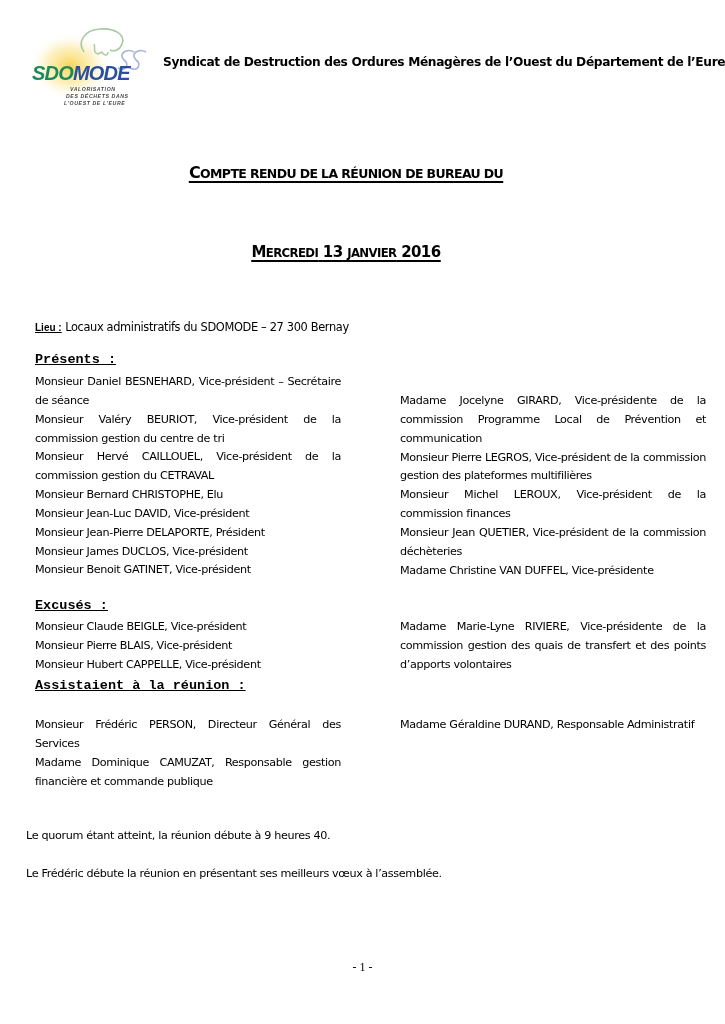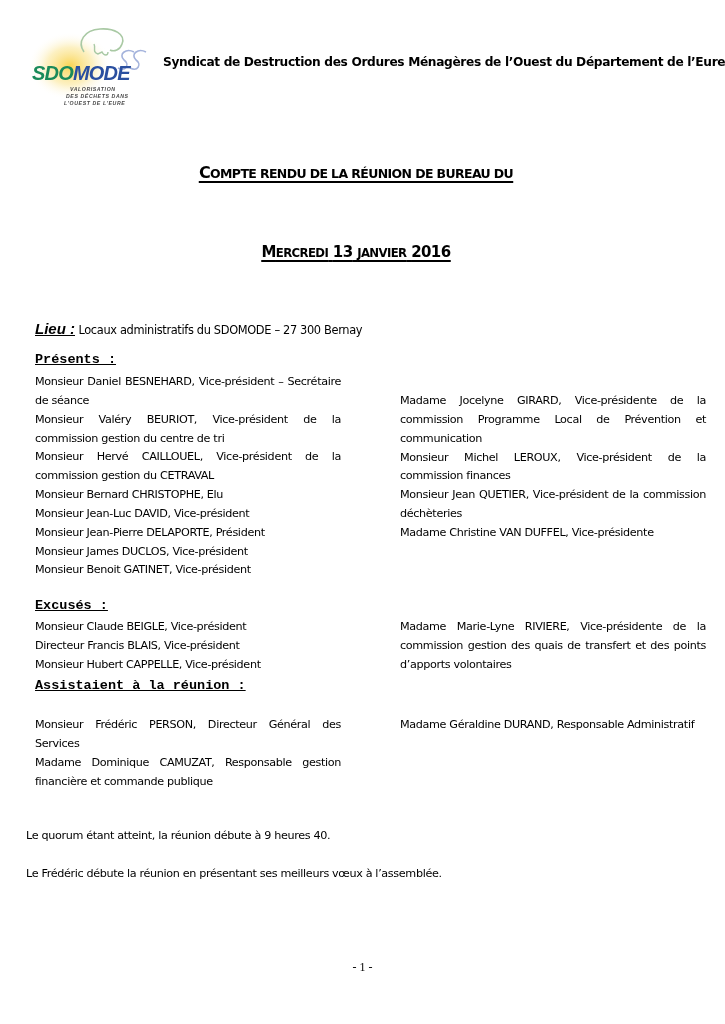--- a/index.html
+++ b/index.html
@@ -9,30 +9,30 @@
   .logo { position: absolute; left: 22px; top: 22px; width: 128px; height: 92px; }
   .logo svg { width: 128px; height: 92px; display: block; }
 
   .org-name {
     position: absolute; left: 163px; top: 55px; width: 520px;
     font-family: "DejaVu Sans", sans-serif; font-weight: bold; font-size: 12.2px;
     letter-spacing: -0.35px; white-space: nowrap;
   }
 
   .title {
-    position: absolute; left: 14px; width: 684px; text-align: center;
+    position: absolute; left: 4px; width: 684px; text-align: center;
     font-family: "DejaVu Sans", sans-serif; font-weight: bold; color: #000;
   }
   .title span { text-decoration: underline; text-underline-offset: 3px; text-decoration-thickness: 1.5px; }
   .title-1 { top: 163px; font-size: 16px; letter-spacing: -0.6px; }
   .title-2 { top: 243px; font-size: 15px; letter-spacing: -0.6px; }
   .sc { font-size: 0.78em; }
 
   .lieu { position: absolute; left: 35px; top: 320px; font-size: 12.4px; white-space: nowrap; }
-  .lieu .lbl { font-weight: bold; text-decoration: underline; font-size: 15px; font-style: italic; }
+  .lieu .lbl { font-weight: bold; text-decoration: underline; font-size: 10px; }
   .lieu .val { font-family: "DejaVu Sans", sans-serif; font-size: 11.4px; letter-spacing: -0.35px; }
 
   .section-label {
     position: absolute; left: 35px; font-weight: bold; text-decoration: underline; font-size: 13.5px; font-family: Liberation Mono, monospace;
   }
 
   .col {
     position: absolute; width: 306px;
     font-family: "DejaVu Sans", sans-serif; font-size: 11.2px; letter-spacing: -0.35px;
     line-height: 18.85px; text-align: justify;
@@ -97,29 +97,30 @@
   <span class="entry">Monsieur Valéry BEURIOT, Vice-président de la commission gestion du centre de tri</span>
   <span class="entry">Monsieur Hervé CAILLOUEL, Vice-président de la commission gestion du CETRAVAL</span>
   <span class="entry">Monsieur Bernard CHRISTOPHE, Elu</span>
   <span class="entry">Monsieur Jean-Luc DAVID, Vice-président</span>
   <span class="entry">Monsieur Jean-Pierre DELAPORTE, Président</span>
   <span class="entry">Monsieur James DUCLOS, Vice-président</span>
   <span class="entry">Monsieur Benoit GATINET, Vice-président</span>
 </div>
 <div class="col col-right" style="top:392px;">
   <span class="entry">Madame Jocelyne GIRARD, Vice-présidente de la commission Programme Local de Prévention et communication</span>
+  <span class="entry">Monsieur Pierre LEGROS, Vice-président de la commission gestion des plateformes multifilières</span>
   <span class="entry">Monsieur Michel LEROUX, Vice-président de la commission finances</span>
   <span class="entry">Monsieur Jean QUETIER, Vice-président de la commission déchèteries</span>
   <span class="entry">Madame Christine VAN DUFFEL, Vice-présidente</span>
 </div>
 
 <div class="section-label" style="top:598px;">Excusés :</div>
 <div class="col col-left" style="top:618px;">
   <span class="entry">Monsieur Claude BEIGLE, Vice-président</span>
-  <span class="entry">Directeur Francis BLAIS, Vice-président</span>
+  <span class="entry">Monsieur Pierre BLAIS, Vice-président</span>
   <span class="entry">Monsieur Hubert CAPPELLE, Vice-président</span>
 </div>
 <div class="col col-right" style="top:618px;">
   <span class="entry">Madame Marie-Lyne RIVIERE, Vice-présidente de la commission gestion des quais de transfert et des points d’apports volontaires</span>
 </div>
 
 <div class="section-label" style="top:678px;">Assistaient à la réunion :</div>
 <div class="col col-left" style="top:716px;">
   <span class="entry">Monsieur Frédéric PERSON, Directeur Général des Services</span>
   <span class="entry">Madame Dominique CAMUZAT, Responsable gestion financière et commande publique</span>

